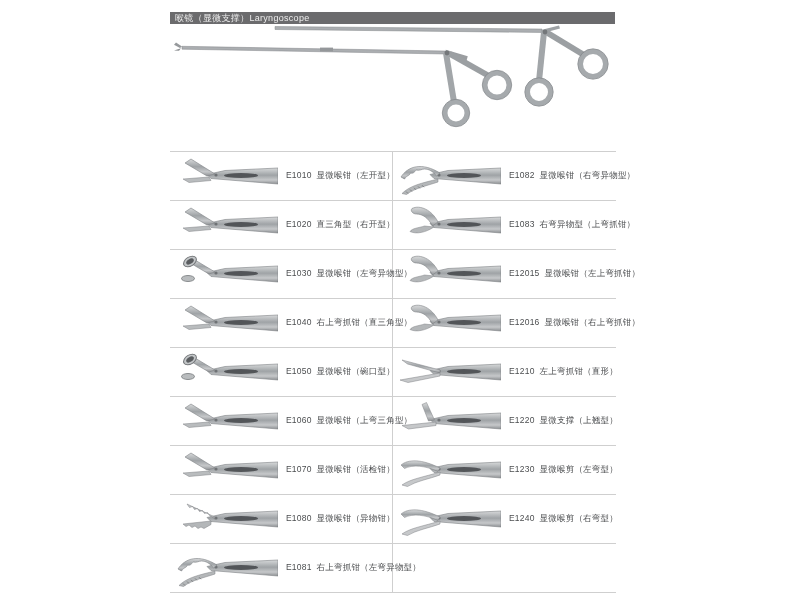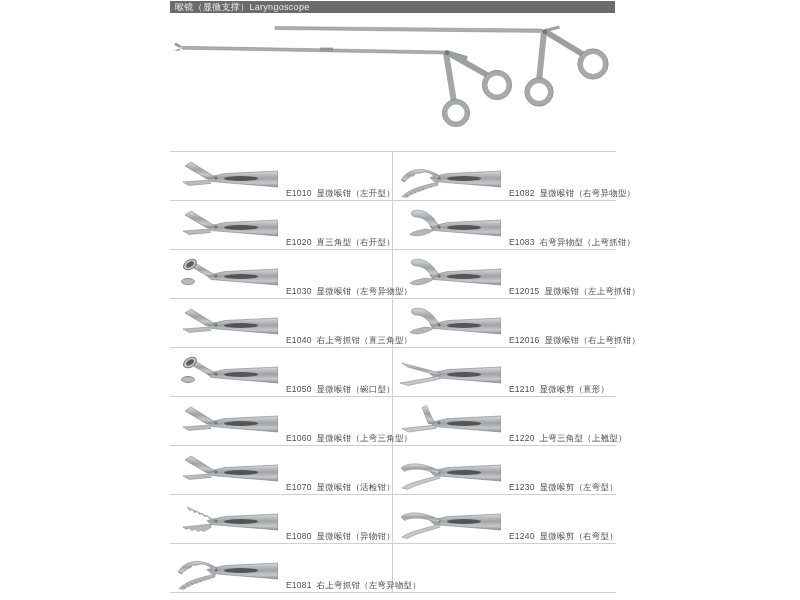--- a/index.html
+++ b/index.html
@@ -1,33 +1,33 @@
 <!DOCTYPE html>
 <html><head>
 <meta charset="utf-8">
 <style>
   html,body{margin:0;padding:0;}
   body{
     width:800px;height:600px;background:#ffffff;position:relative;overflow:hidden;
     font-family:"Liberation Sans", sans-serif;
   }
   .header-bar{
-    position:absolute;left:170px;top:1px;width:445px;height:12px;
+    position:absolute;left:170px;top:12px;width:445px;height:12px;
     background:#6b6b6d;color:#ededed;font-size:9px;line-height:12px;
     padding-left:5px;box-sizing:border-box;letter-spacing:.3px;white-space:nowrap;
   }
   .hero{position:absolute;left:170px;top:24px;width:450px;height:122px;}
   .catalog{
     position:absolute;left:170px;top:151px;width:446px;display:flex;
     border-bottom:1px solid #cfcfcf;
   }
   .col{width:50%;box-sizing:border-box;}
   .col-left{border-right:1px solid #cfcfcf;}
   .prow{
-    height:49px;border-top:1px solid #cfcfcf;display:flex;align-items:flex-end;
+    height:49px;border-top:1px solid #cfcfcf;display:flex;align-items:center;
     box-sizing:border-box;padding-left:5px;
   }
   .pimg{width:103px;height:42px;flex:0 0 103px;}
   .pimg svg{display:block;}
   .plabel{
     font-size:8.5px;color:#4c4e50;margin-left:8px;white-space:nowrap;letter-spacing:.2px;
   }
   .pcode{margin-right:5px;}
 </style>
 </head>
@@ -358,41 +358,41 @@
                 <stop offset="1" stop-color="#8d9093"></stop>
               </linearGradient>
             </defs>
             <path d="M103 13 L50 15.5 L32 19.5 L36 23.5 L103 29 Z" fill="url(#mg)" stroke="#7e8184" stroke-width="0.6"></path>
             <ellipse cx="66" cy="20.5" rx="17" ry="2.6" fill="#44474a" opacity="0.85"></ellipse>
             <circle cx="41" cy="20" r="1.6" fill="#6f7275"></circle>
             <path d="M42 19 L4 9 L9.5 13 L42 22 Z" fill="url(#mg)" stroke="#7e8184" stroke-width="0.5"></path>
             <path d="M42 22 L2 29 L10 31.5 L42 25 Z" fill="#c6c8ca" stroke="#7e8184" stroke-width="0.5"></path>
           </svg>
         </div>
-        <div class="plabel"><span class="pcode">E1210</span><span>显微喉剪（直形）</span></div>
+        <div class="plabel"><span class="pcode">E1210</span><span>左上弯抓钳（直形）</span></div>
       </div>
       <div class="prow">
         <div class="pimg">
           <svg viewBox="0 0 103 42" width="103" height="42">
             <defs>
               <linearGradient id="mg" x1="0" y1="0" x2="0" y2="1">
                 <stop offset="0" stop-color="#d7d9da"></stop>
                 <stop offset="0.45" stop-color="#9fa3a6"></stop>
                 <stop offset="0.75" stop-color="#c6c8ca"></stop>
                 <stop offset="1" stop-color="#8d9093"></stop>
               </linearGradient>
             </defs>
             <path d="M103 13 L50 15.5 L32 19.5 L36 23.5 L103 29 Z" fill="url(#mg)" stroke="#7e8184" stroke-width="0.6"></path>
             <ellipse cx="66" cy="20.5" rx="17" ry="2.6" fill="#44474a" opacity="0.85"></ellipse>
             <circle cx="41" cy="20" r="1.6" fill="#6f7275"></circle>
             <path d="M36.5 20 L28.5 2.5 L24 4.5 L30.5 21 Z" fill="url(#mg)" stroke="#7e8184" stroke-width="0.5"></path>
             <path d="M38 22 L4 25.5 L10.5 29 L38 25.5 Z" fill="#c6c8ca" stroke="#7e8184" stroke-width="0.5"></path>
           </svg>
         </div>
-        <div class="plabel"><span class="pcode">E1220</span><span>上弯三角型（上翘型）</span></div>
+        <div class="plabel"><span class="pcode">E1220</span><span>显微支撑（上翘型）</span></div>
       </div>
       <div class="prow">
         <div class="pimg">
           <svg viewBox="0 0 103 42" width="103" height="42">
             <defs>
               <linearGradient id="mg" x1="0" y1="0" x2="0" y2="1">
                 <stop offset="0" stop-color="#d7d9da"></stop>
                 <stop offset="0.45" stop-color="#9fa3a6"></stop>
                 <stop offset="0.75" stop-color="#c6c8ca"></stop>
                 <stop offset="1" stop-color="#8d9093"></stop>

